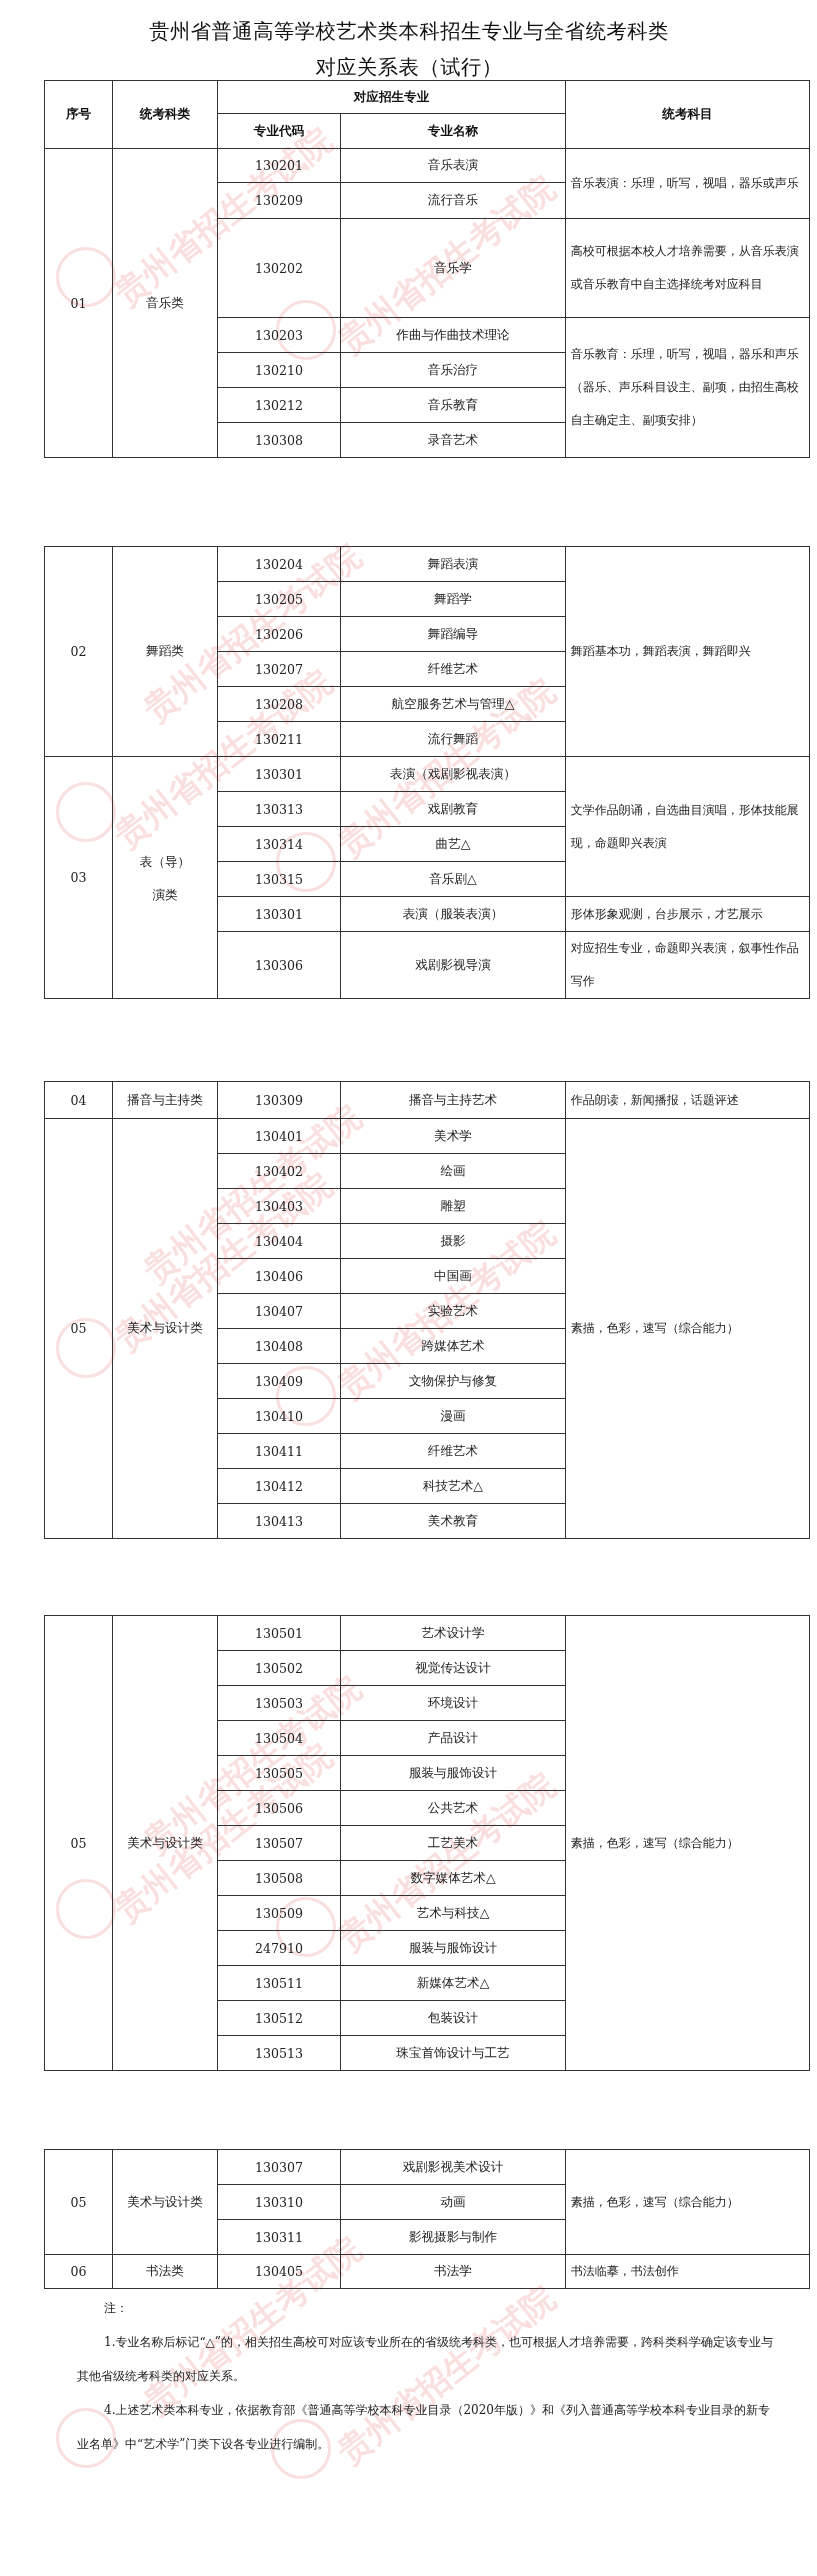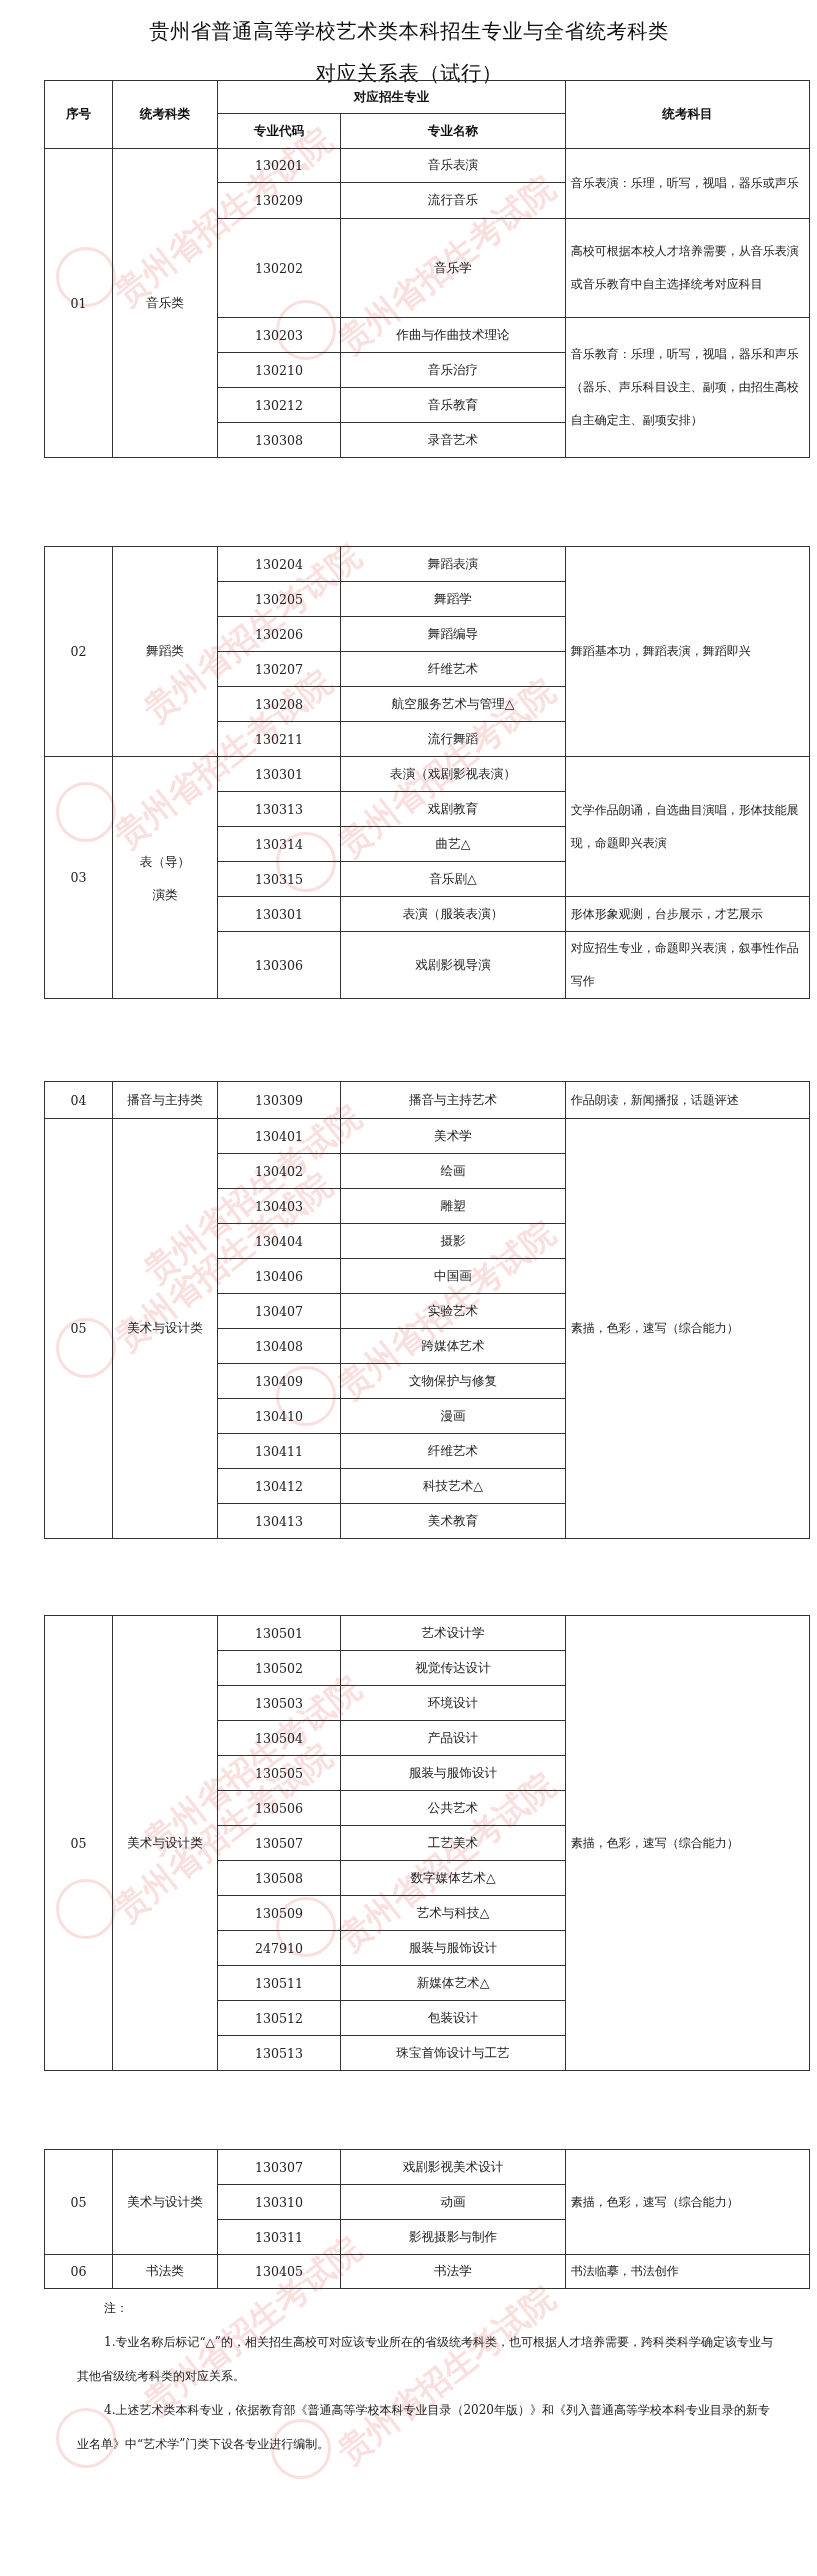--- a/index.html
+++ b/index.html
@@ -1,21 +1,21 @@
 <!DOCTYPE html>
 <html><head>
 <meta charset="utf-8">
 <style>
   html, body { margin: 0; padding: 0; background: #ffffff; }
   body { width: 818px; height: 2576px; position: relative; overflow: hidden;
          font-family: "DejaVu Serif", "Liberation Serif", serif; color: #222; }
   .title { position: absolute; left: 0; width: 818px; text-align: center;
            font-family: "DejaVu Sans", "Liberation Sans", sans-serif; font-size: 20.3px; color: #111; letter-spacing: 0.5px; }
   .t1 { top: 17.4px; }
-  .t2 { top: 59px; }
+  .t2 { top: 53px; }
   table.grid { position: absolute; left: 44px; width: 764px; border-collapse: collapse; table-layout: fixed; }
   table.grid td, table.grid th { border: 1.2px solid #333; padding: 0 3.9px; font-size: 12.6px; font-weight: normal;
            text-align: center; vertical-align: middle; overflow: hidden; }
   table.grid th { font-family: "DejaVu Sans", "Liberation Sans", sans-serif; font-weight: bold; font-size: 12.6px; color: #111; }
   table.grid td.subj { text-align: left; line-height: 33px; padding: 0 3.9px 0 4.8px; font-size: 12px; }
   col.c1 { width: 68px; } col.c2 { width: 105px; } col.c3 { width: 123px; } col.c4 { width: 225px; } col.c5 { width: 244px; }
   .notes { position: absolute; left: 77px; width: 697px; font-size: 12px; line-height: 34px; color: #222; }
   .notes p { margin: 0; text-indent: 27px; }
   .notes .head { text-indent: 27px; }
   .wm { position: absolute; color: rgba(230,80,80,0.18); font-family: "DejaVu Sans", sans-serif;

